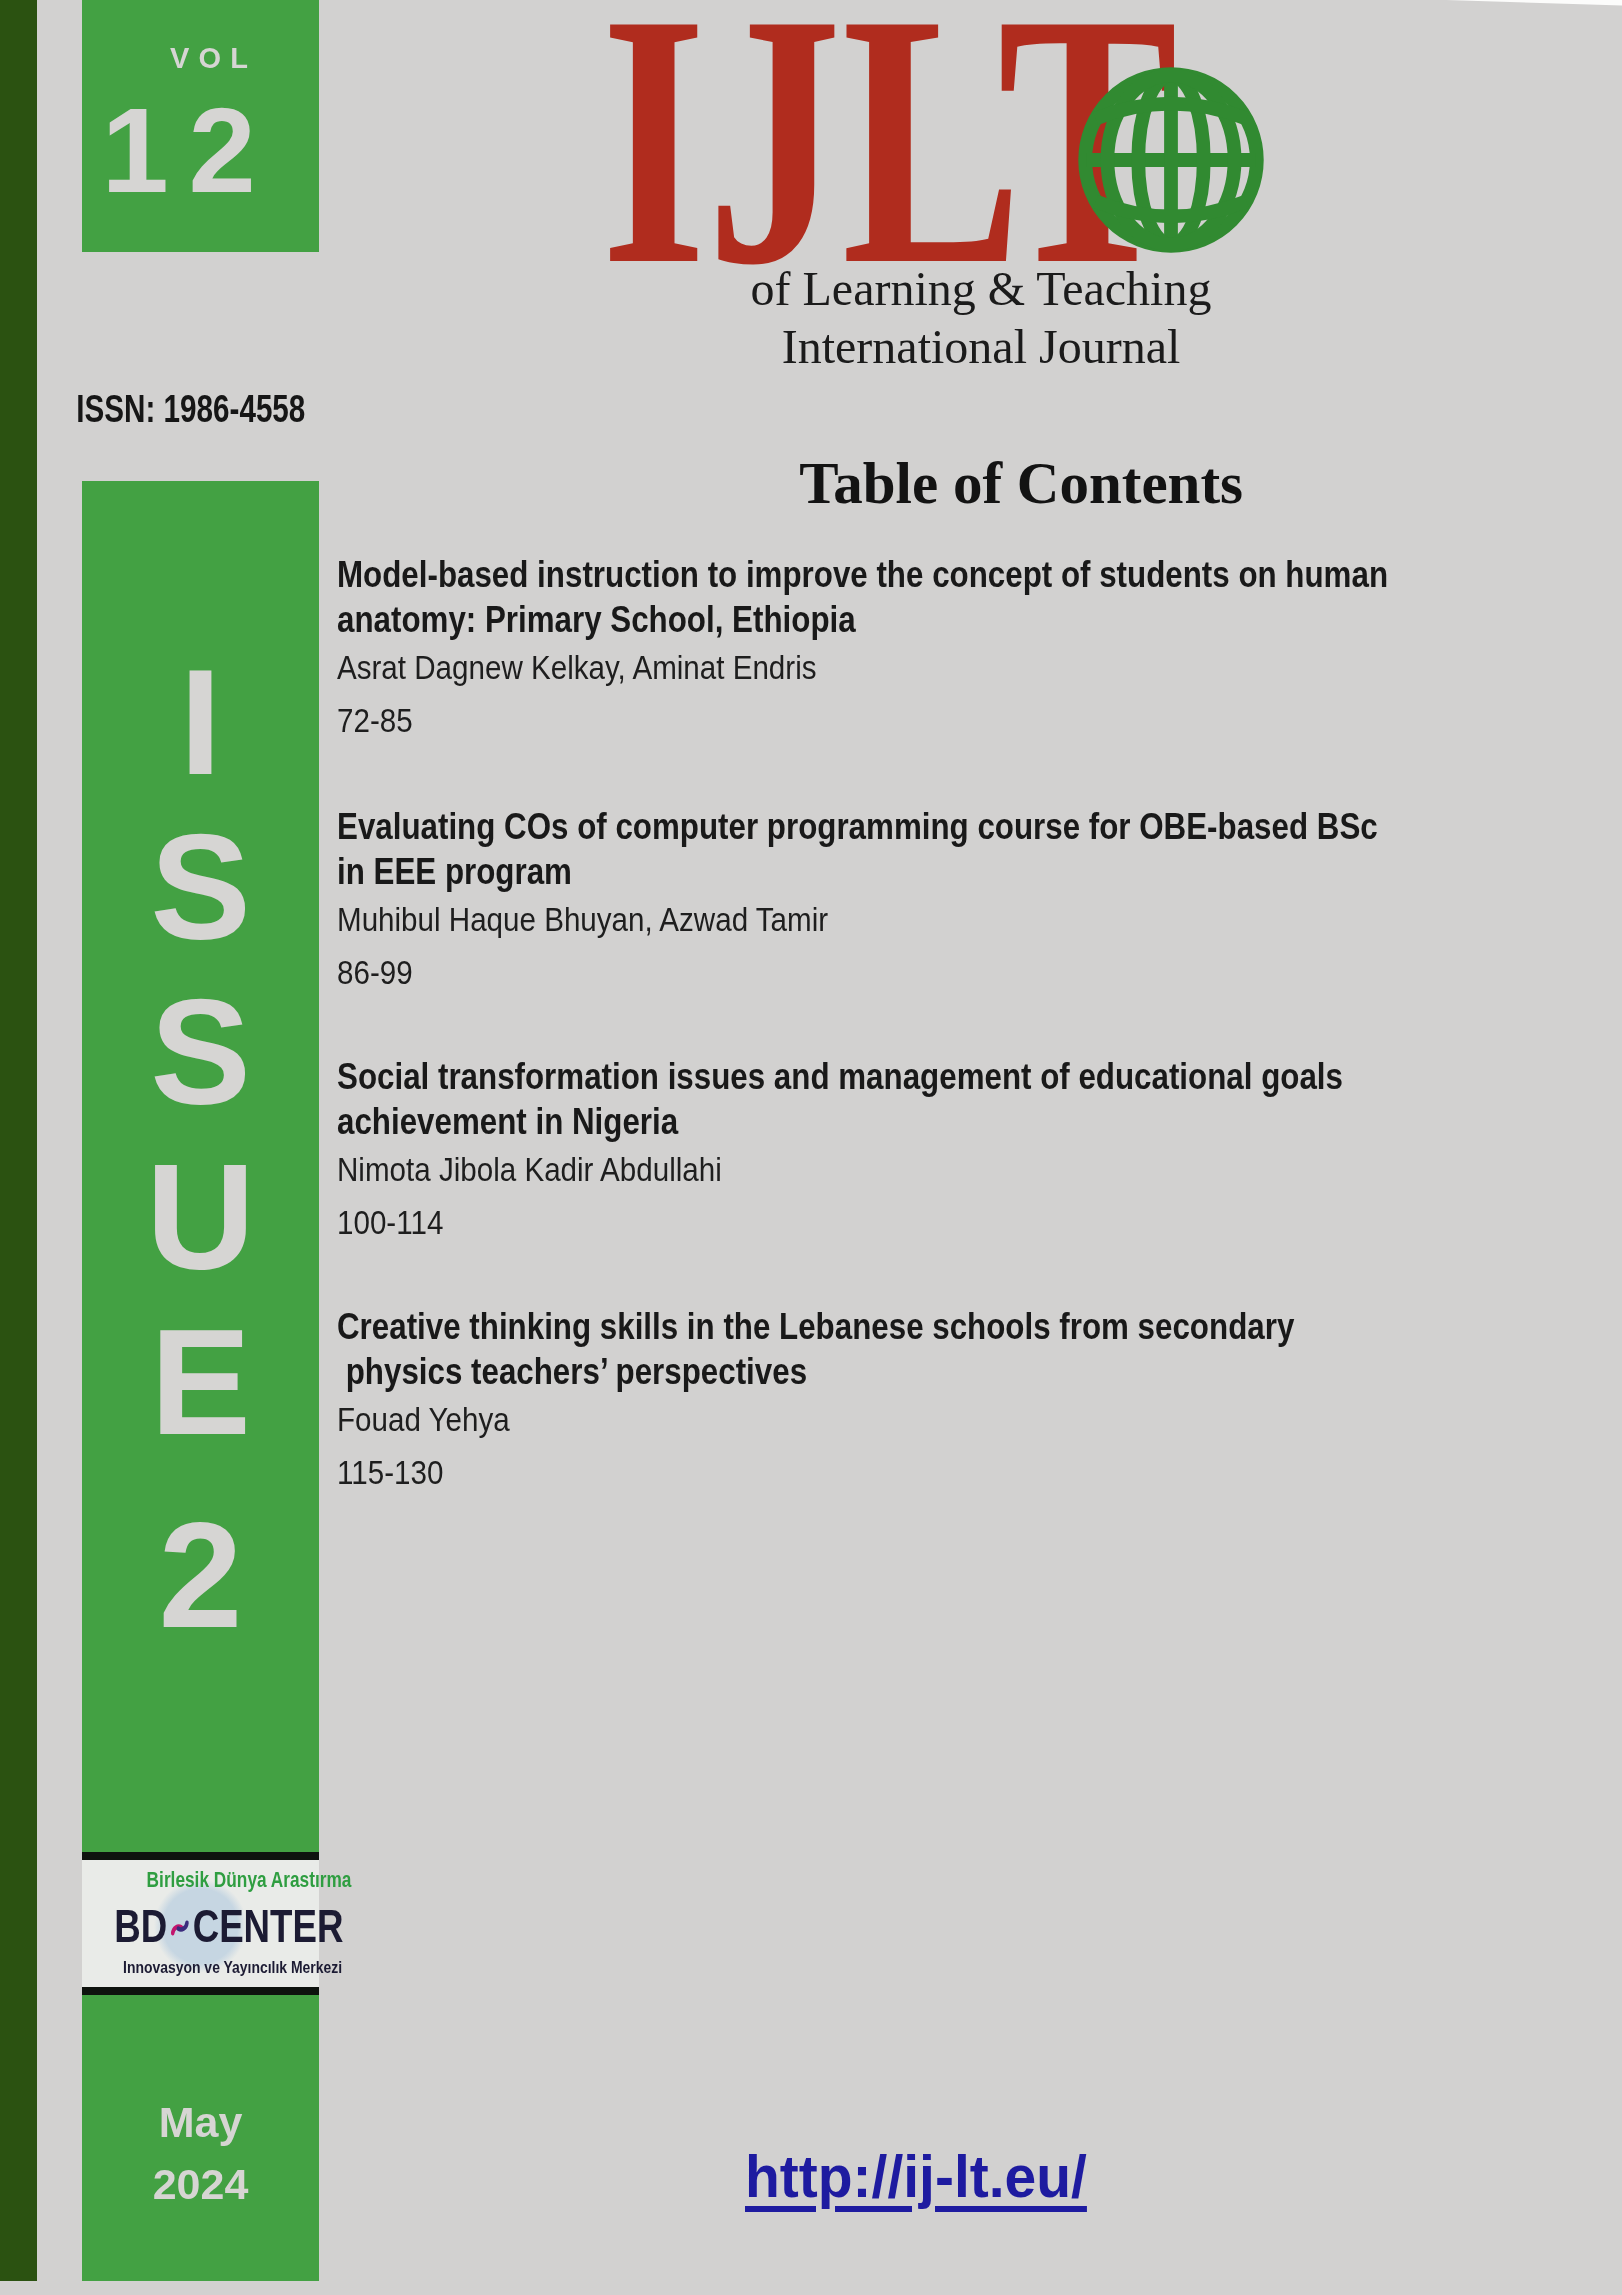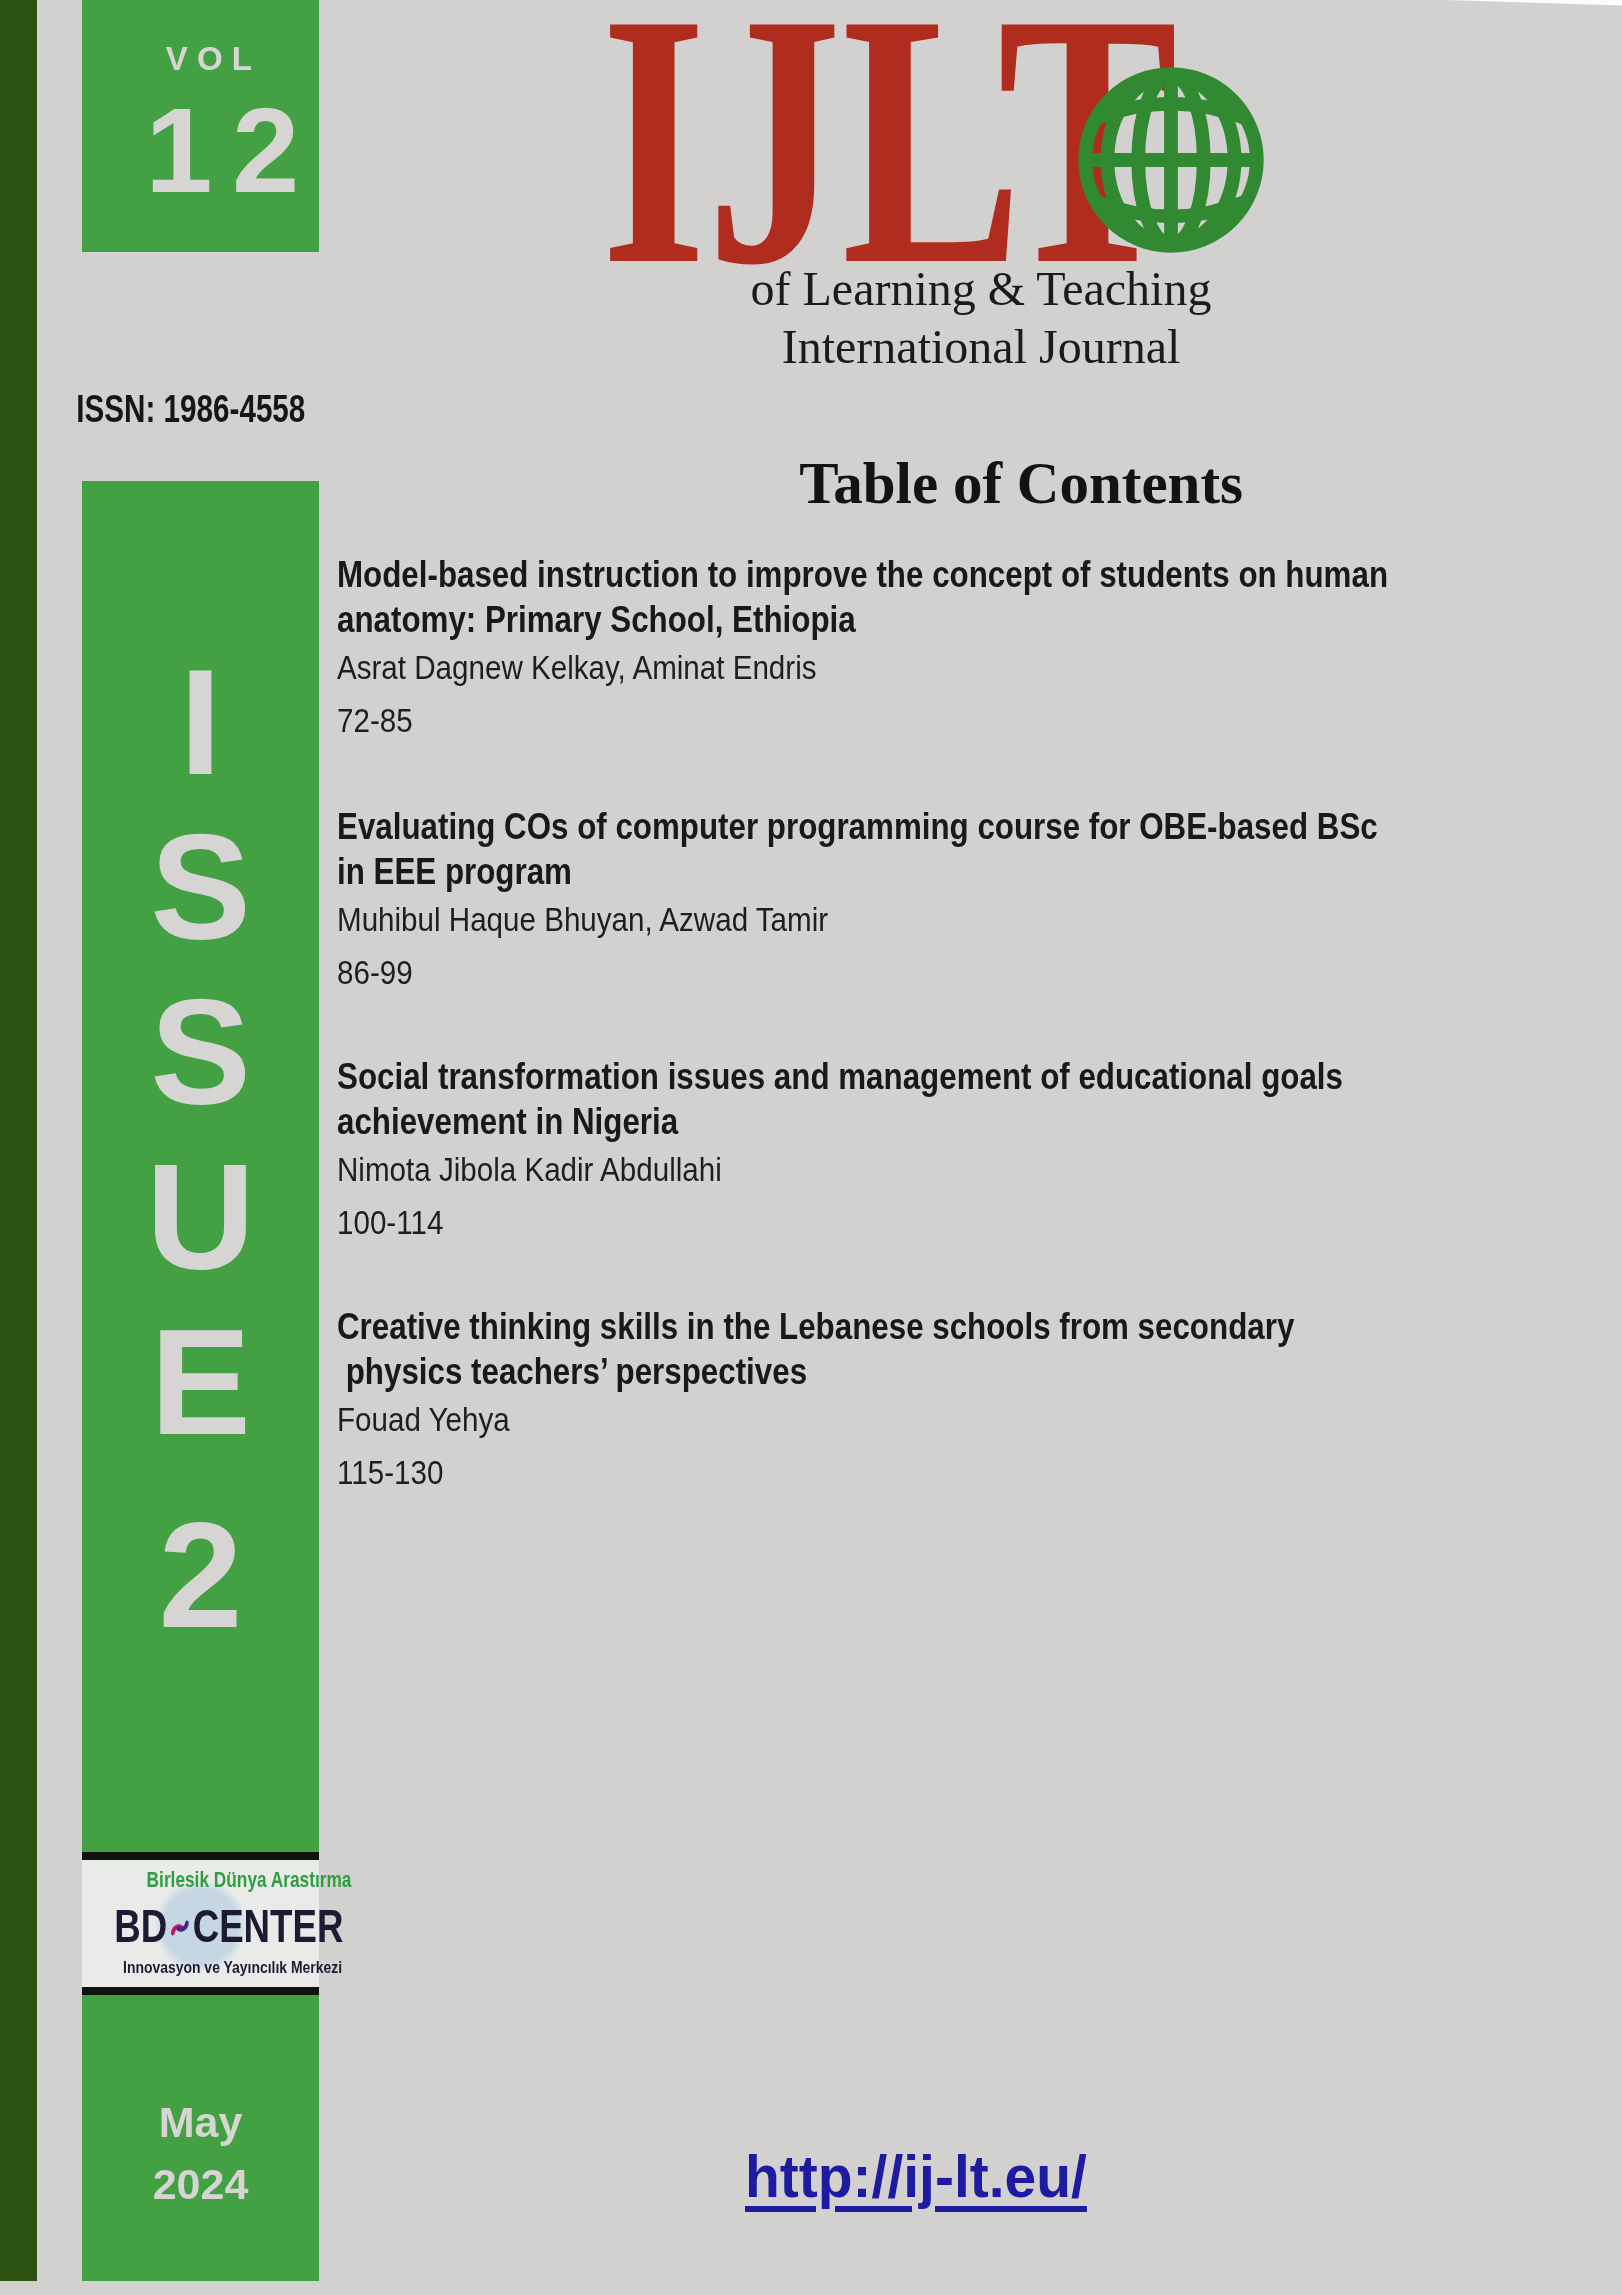--- a/index.html
+++ b/index.html
@@ -9,23 +9,23 @@
     background:#d2d1d0;
     overflow:hidden;
     font-family:"Liberation Sans",sans-serif;
   }
   .abs{position:absolute;}
 
   
   .dark-stripe{left:0;top:0;width:37px;height:2295px;background:#2b5211;}
   .vol-box{left:82px;top:0;width:237px;height:252px;background:#43a143;}
   .vol-label{position:absolute;top:42px;left:0;right:0;text-align:center;
-    font-size:33px;line-height:33px;font-weight:bold;color:#d6d5d3;
+    font-size:29px;line-height:33px;font-weight:bold;color:#d6d5d3;
     letter-spacing:9.2px;padding-left:26px;}
-  .vol-number{position:absolute;top:90px;left:0;right:0;text-align:right;
+  .vol-number{position:absolute;top:90px;left:0;right:0;text-align:left;
     font-size:121px;line-height:121px;font-weight:bold;color:#d6d5d3;
     letter-spacing:19.6px;padding-left:19.6px;}
   .issn{left:44px;top:390px;width:266px;text-align:center;
     font-size:38px;line-height:38px;font-weight:bold;color:#161616;white-space:nowrap;}
   .issn .sx{display:inline-block;transform:scaleX(0.78);transform-origin:50% 50%;}
   .green-main{left:82px;top:481px;width:237px;height:1800px;background:#43a143;}
   .issue-letters{left:82px;top:639px;width:237px;text-align:center;
     font-size:151px;line-height:165px;font-weight:bold;color:#d6d5d3;white-space:pre-line;}
   .issue-number{left:82px;top:1492px;width:237px;text-align:center;
     font-size:151px;line-height:165px;font-weight:bold;color:#d6d5d3;}

